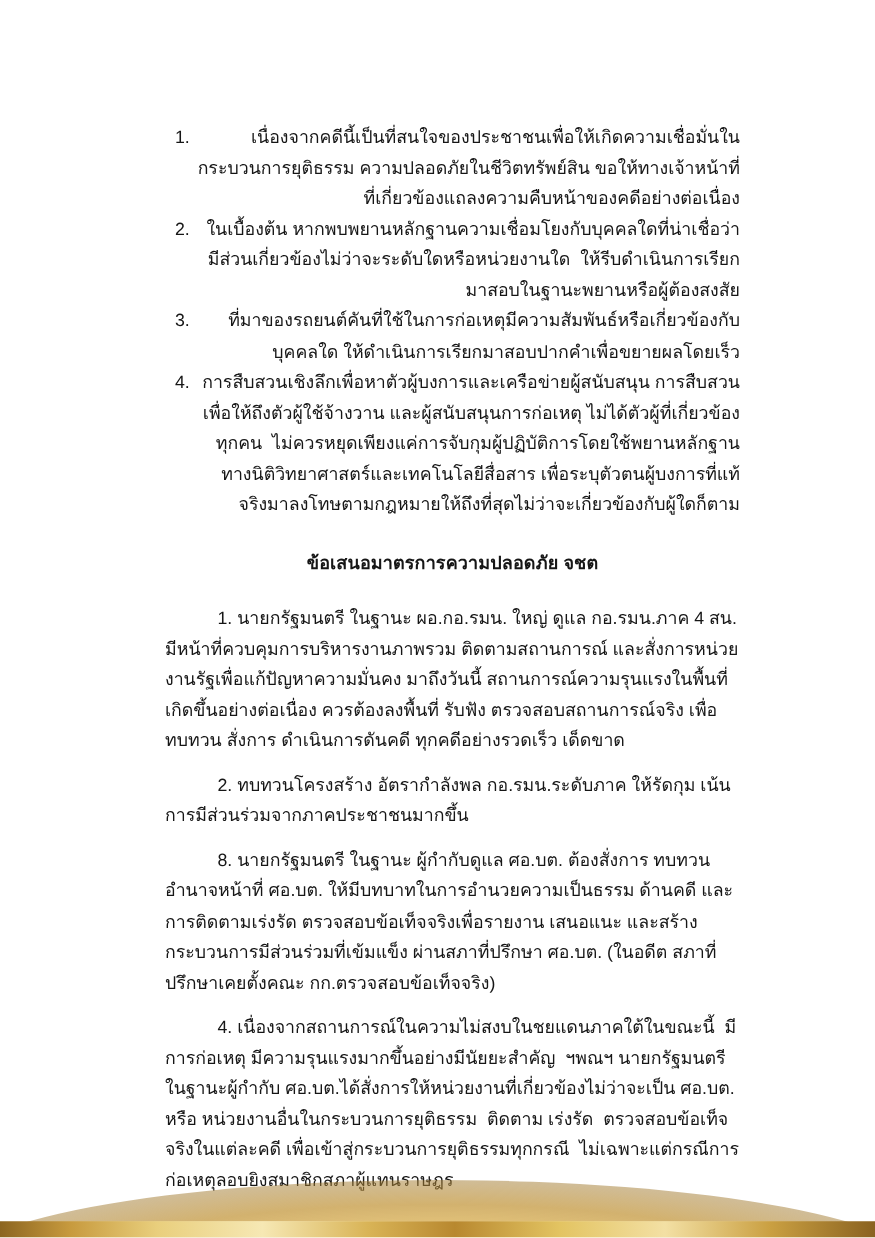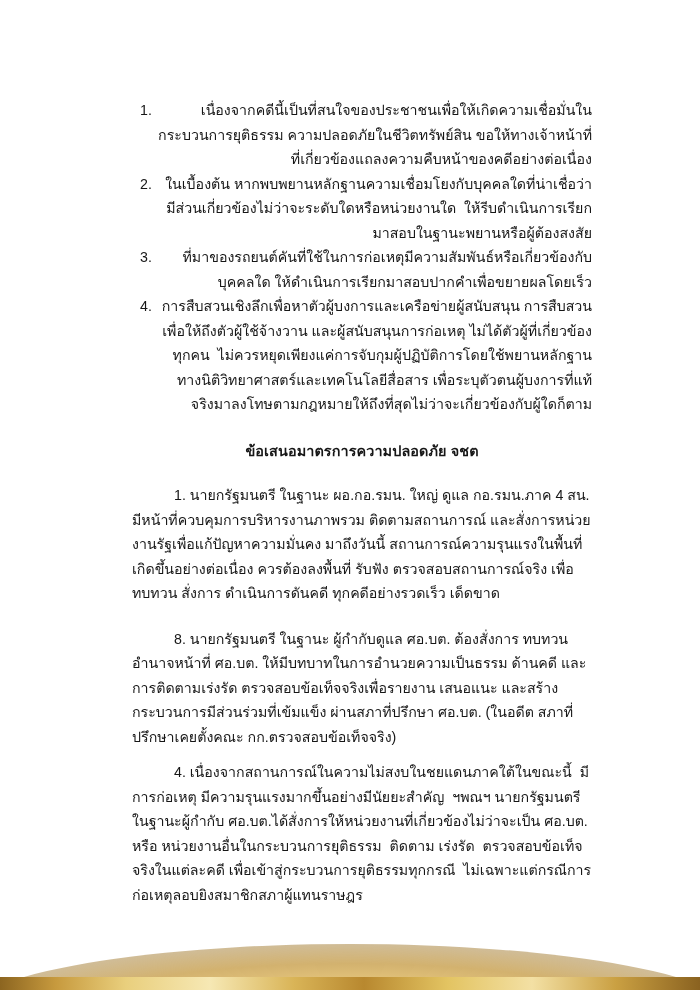--- a/index.html
+++ b/index.html
@@ -163,20 +163,21 @@
       <li class="numbered-item">
         <span class="num">4.</span>
         <span class="body">การสืบสวนเชิงลึกเพื่อหาตัวผู้บงการและเครือข่ายผู้สนับสนุน การสืบสวนเพื่อให้ถึงตัวผู้ใช้จ้างวาน และผู้สนับสนุนการก่อเหตุ ไม่ได้ตัวผู้ที่เกี่ยวข้องทุกคน  ไม่ควรหยุดเพียงแค่การจับกุมผู้ปฏิบัติการโดยใช้พยานหลักฐานทางนิติวิทยาศาสตร์และเทคโนโลยีสื่อสาร เพื่อระบุตัวตนผู้บงการที่แท้จริงมาลงโทษตามกฎหมายให้ถึงที่สุดไม่ว่าจะเกี่ยวข้องกับผู้ใดก็ตาม</span>
       </li>
     </ul>
 
     <h2 class="section-heading">ข้อเสนอมาตรการความปลอดภัย จชต</h2>
 
     <p class="para">1. นายกรัฐมนตรี ในฐานะ ผอ.กอ.รมน. ใหญ่ ดูแล กอ.รมน.ภาค 4 สน. มีหน้าที่ควบคุมการบริหารงานภาพรวม ติดตามสถานการณ์ และสั่งการหน่วยงานรัฐเพื่อแก้ปัญหาความมั่นคง มาถึงวันนี้ สถานการณ์ความรุนแรงในพื้นที่ เกิดขึ้นอย่างต่อเนื่อง ควรต้องลงพื้นที่ รับฟัง ตรวจสอบสถานการณ์จริง เพื่อทบทวน สั่งการ ดำเนินการดันคดี ทุกคดีอย่างรวดเร็ว เด็ดขาด</p>
     <div class="spacer-sm"></div>
+    <p class="para">2. ทบทวนโครงสร้าง อัตรากำลังพล กอ.รมน.ระดับภาค ให้รัดกุม เน้นการมีส่วนร่วมจากภาคประชาชนมากขึ้น</p>
     <div class="spacer-sm"></div>
     <p class="para">8. นายกรัฐมนตรี ในฐานะ ผู้กำกับดูแล ศอ.บต. ต้องสั่งการ ทบทวน อำนาจหน้าที่ ศอ.บต. ให้มีบทบาทในการอำนวยความเป็นธรรม ด้านคดี และการติดตามเร่งรัด ตรวจสอบข้อเท็จจริงเพื่อรายงาน เสนอแนะ และสร้างกระบวนการมีส่วนร่วมที่เข้มแข็ง ผ่านสภาที่ปรึกษา ศอ.บต. (ในอดีต สภาที่ปรึกษาเคยตั้งคณะ กก.ตรวจสอบข้อเท็จจริง)</p>
     <div class="spacer-sm"></div>
     <p class="para">4. เนื่องจากสถานการณ์ในความไม่สงบในชยแดนภาคใต้ในขณะนี้  มีการก่อเหตุ มีความรุนแรงมากขึ้นอย่างมีนัยยะสำคัญ  ฯพณฯ นายกรัฐมนตรีในฐานะผู้กำกับ ศอ.บต.ได้สั่งการให้หน่วยงานที่เกี่ยวข้องไม่ว่าจะเป็น ศอ.บต. หรือ หน่วยงานอื่นในกระบวนการยุติธรรม  ติดตาม เร่งรัด  ตรวจสอบข้อเท็จจริงในแต่ละคดี เพื่อเข้าสู่กระบวนการยุติธรรมทุกกรณี  ไม่เฉพาะแต่กรณีการก่อเหตุลอบยิงสมาชิกสภาผู้แทนราษฎร</p>
 
     <div class="spacer-lg"></div>
 
   </div>
 </div>
 

